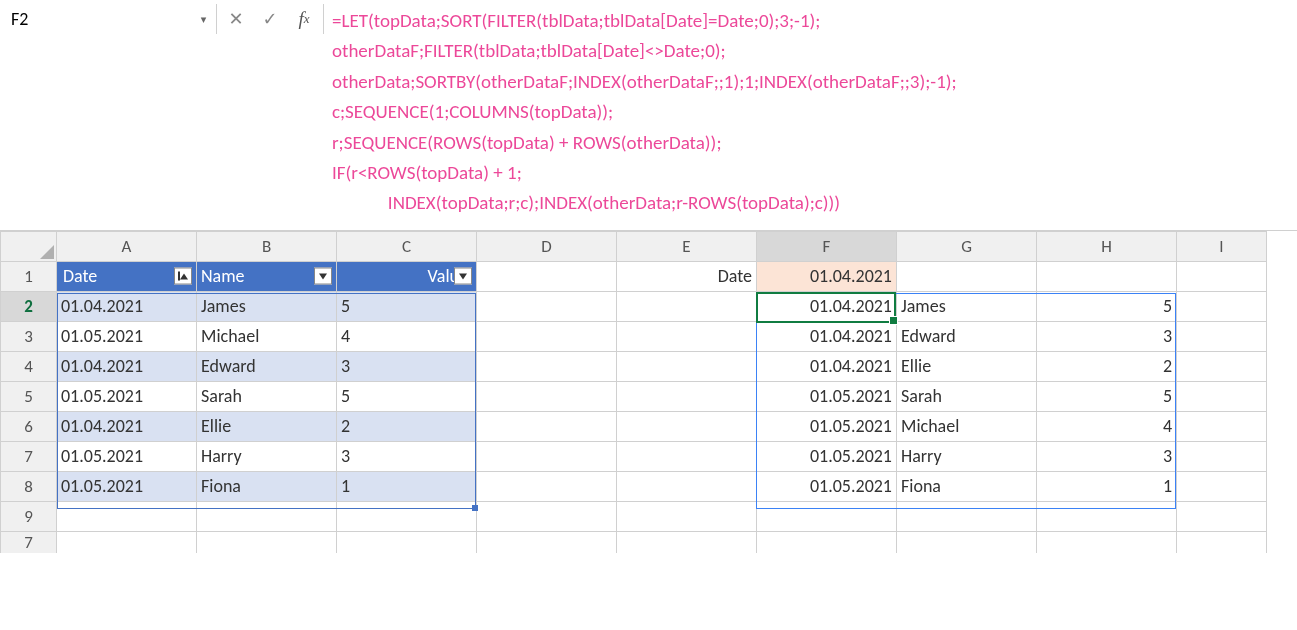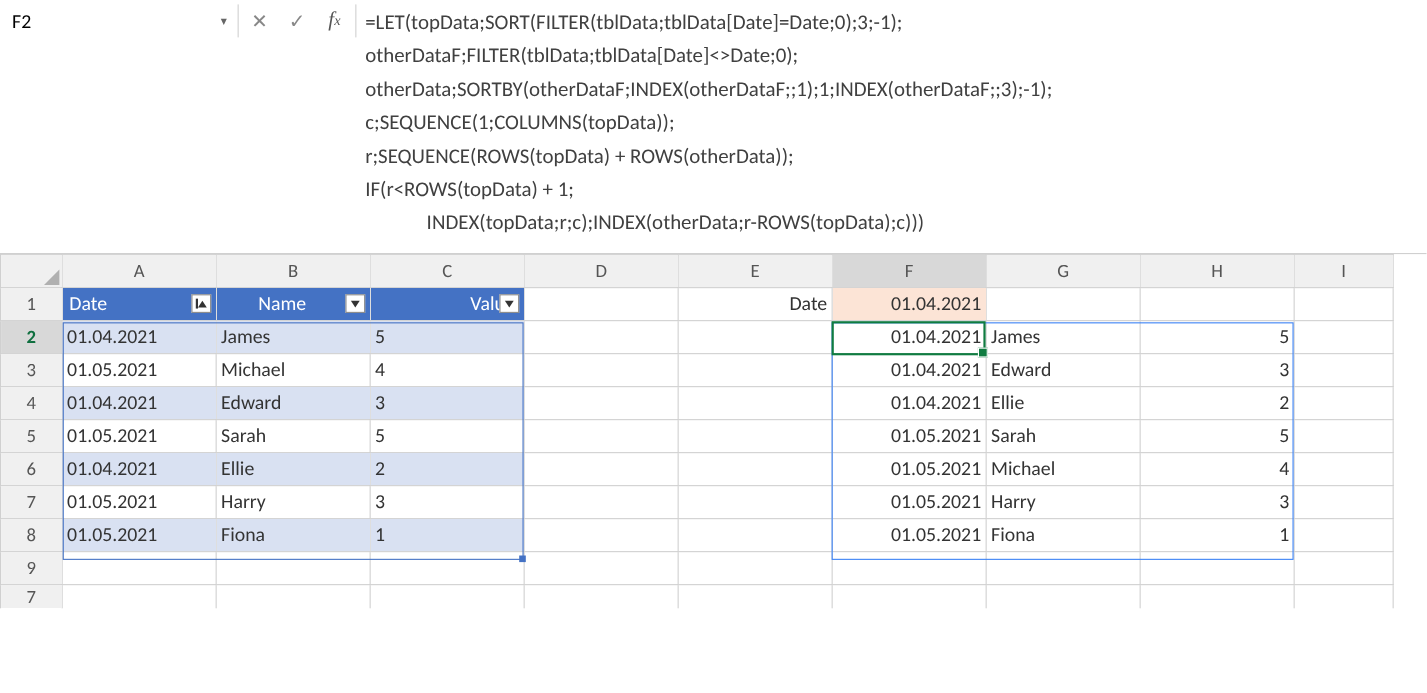--- a/index.html
+++ b/index.html
@@ -75,21 +75,21 @@
   }
   .formula-input {
     border: none;
     outline: none;
     font-size: 19px;
     font-family: Calibri, sans-serif;
     width: 100%;
     resize: none;
     line-height: 1.6;
     white-space: pre;
-    color: #404040;
+    color: #ec4899;
   }
 
   
   .grid-wrap {
     position: relative;
   }
   table.sheet {
     border-collapse: collapse;
     table-layout: fixed;
   }
@@ -150,21 +150,21 @@
   .cH { width: 140px; }
   .cI { width: 90px; }
 
   
   .tbl-hdr {
     background: #4472C4 !important;
     color: #fff;
     font-weight: bold;
   }
   .tbl-hdr.date { text-align: left; padding-left: 6px;}
-  .tbl-hdr.name { text-align: center; padding-right: 24px;}
+  .tbl-hdr.name { text-align: left; padding-right: 24px;}
   .tbl-hdr.value { text-align: right; padding-right: 8px;}
   .tbl-band { background: #D9E1F2; }
 
   
   .filter-btn {
     position: absolute;
     right: 4px;
     top: 50%;
     transform: translateY(-50%);
     width: 18px;

